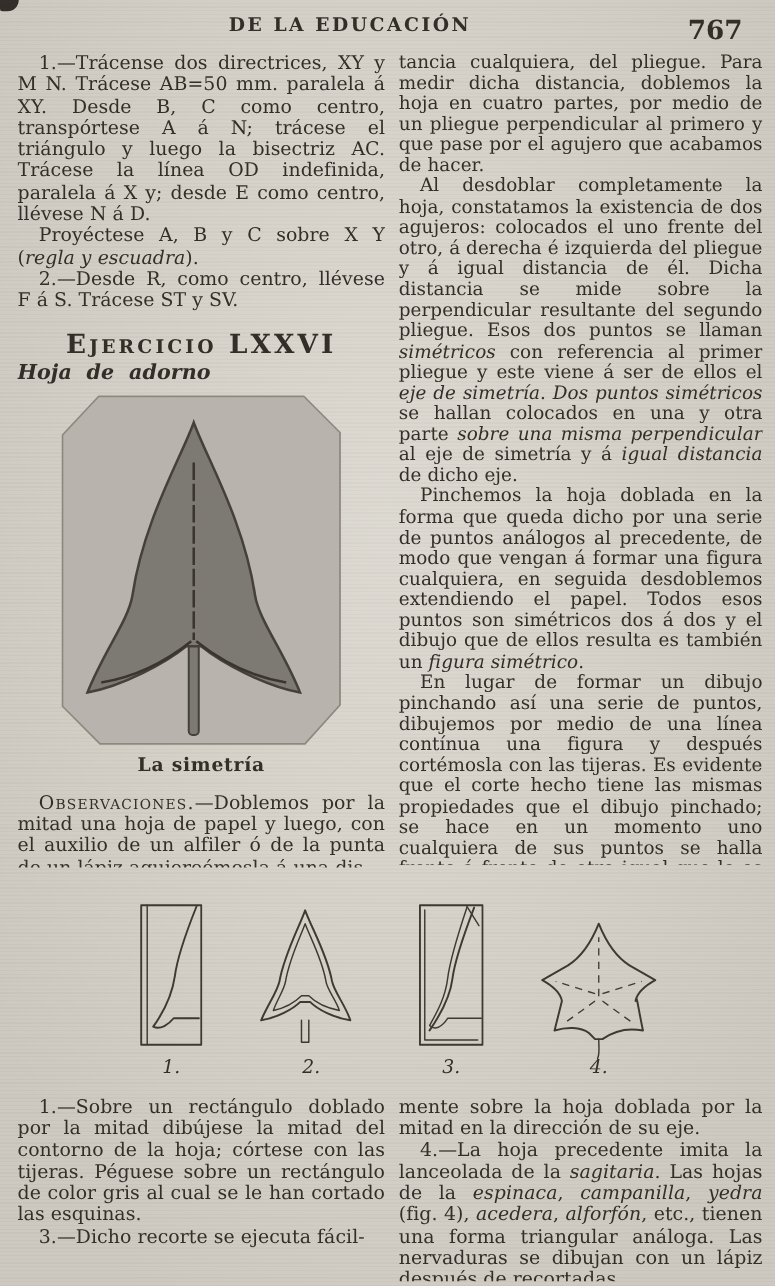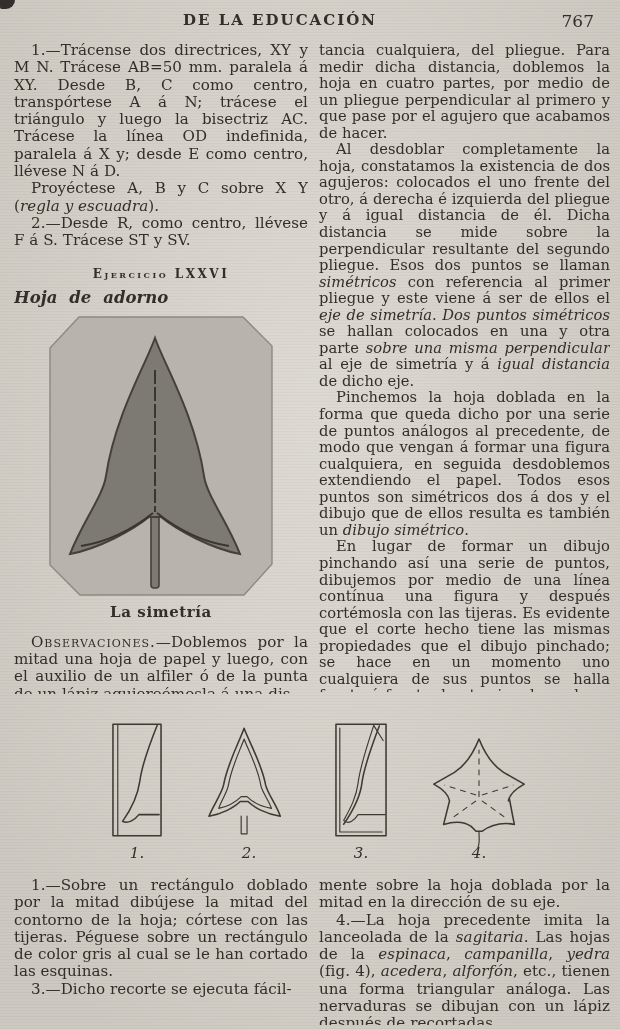--- a/index.html
+++ b/index.html
@@ -10,30 +10,30 @@
       radial-gradient(ellipse at 50% 40%, rgba(255,255,255,.14), rgba(0,0,0,.05) 85%),
       repeating-linear-gradient(0deg, rgba(0,0,0,.022) 0 1px, rgba(255,255,255,.02) 1px 3px),
       #d7d3ca;
     font-family:"DejaVu Serif","Liberation Serif",serif;
     color:#332e27;
     overflow:hidden;
   }
   .corner-smudge{position:absolute;top:0;left:0;width:15px;height:9px;background:#17140f;border-radius:0 0 10px 2px;opacity:.85;}
   .header{position:absolute;top:11px;left:0;width:620px;height:22px;}
   .running-title{position:absolute;left:0;width:560px;text-align:center;font-weight:bold;font-size:15px;letter-spacing:2px;}
-  .page-number{position:absolute;right:26px;top:0;font-size:17px;}
+  .page-number{position:absolute;right:26px;top:0;font-size:21px;font-weight:bold;}
   .col{position:absolute;font-size:15.1px;line-height:17.3px;text-align:justify;letter-spacing:.05px;}
   .col-tl{left:14px;top:42px;width:294px;height:652px;overflow:hidden;}
   .col-tr{left:319px;top:42px;width:291px;height:650px;overflow:hidden;font-size:14.7px;line-height:16.55px;}
   .col-bl{left:14px;top:877px;width:294px;height:148px;overflow:hidden;}
   .col-br{left:319px;top:877px;width:291px;height:148px;overflow:hidden;}
   .para{margin:0;}
   .indent{text-indent:17px;}
   .sc{font-variant:small-caps;letter-spacing:1px;}
-  .ex-heading{margin:16px 0 6px 0;text-align:center;font-weight:bold;font-variant:small-caps;font-size:12px;letter-spacing:2.5px;font-style:normal;}
+  .ex-heading{margin:16px 0 6px 0;text-align:center;font-weight:bold;font-variant:small-caps;font-size:21px;letter-spacing:2.5px;font-style:normal;}
   .ex-subtitle{margin:2px 0 10px 0;text-align:left;font-weight:bold;font-style:italic;font-size:16.5px;word-spacing:6px;}
   .illustration{width:224px;margin:2px auto 4px auto;}
   .caption{text-align:center;font-size:15px;font-weight:bold;letter-spacing:.6px;margin:2px 0 12px 0;}
   .exec-heading{position:absolute;top:696px;left:0;width:620px;text-align:center;font-weight:bold;font-style:italic;font-size:16px;word-spacing:4px;}
   .fig{position:absolute;}
   .fig svg{display:block;}
   .fig-label{position:absolute;top:844px;text-align:center;font-style:italic;font-size:15px;}
   .stroke{fill:none;stroke:#3e3a32;stroke-width:1.6;stroke-linejoin:round;stroke-linecap:round;}
   .stroke-thin{fill:none;stroke:#3e3a32;stroke-width:1.2;stroke-linejoin:round;stroke-linecap:round;}
 </style>
@@ -67,21 +67,21 @@
       </svg>
     </div>
     <div class="caption">La simetría</div>
 
     <p class="para indent"><span class="sc">Observaciones.</span>—Doblemos por la mitad una hoja de papel y luego, con el auxilio de un alfiler ó de la punta de un lápiz agujereémosla á una dis-</p>
   </div>
 
   <div class="col col-tr">
     <p class="para">tancia cualquiera, del pliegue. Para medir dicha distancia, doblemos la hoja en cuatro partes, por medio de un pliegue perpendicular al primero y que pase por el agujero que acabamos de hacer.</p>
     <p class="para indent">Al desdoblar completamente la hoja, constatamos la existencia de dos agujeros: colocados el uno frente del otro, á derecha é izquierda del pliegue y á igual distancia de él. Dicha distancia se mide sobre la perpendicular resultante del segundo pliegue. Esos dos puntos se llaman <i>simétricos</i> con referencia al primer pliegue y este viene á ser de ellos el <i>eje de simetría</i>. <i>Dos puntos simétricos</i> se hallan colocados en una y otra parte <i>sobre una misma perpendicular</i> al eje de simetría y á <i>igual distancia</i> de dicho eje.</p>
-    <p class="para indent">Pinchemos la hoja doblada en la forma que queda dicho por una serie de puntos análogos al precedente, de modo que vengan á formar una figura cualquiera, en seguida desdoblemos extendiendo el papel. Todos esos puntos son simétricos dos á dos y el dibujo que de ellos resulta es también un <i>dibujo simétrico</i>.</p>
+    <p class="para indent">Pinchemos la hoja doblada en la forma que queda dicho por una serie de puntos análogos al precedente, de modo que vengan á formar una figura cualquiera, en seguida desdoblemos extendiendo el papel. Todos esos puntos son simétricos dos á dos y el dibujo que de ellos resulta es también un <i>figura simétrico</i>.</p>
     <p class="para indent">En lugar de formar un dibujo pinchando así una serie de puntos, dibujemos por medio de una línea contínua una figura y después cortémosla con las tijeras. Es evidente que el corte hecho tiene las mismas propiedades que el dibujo pinchado; se hace en un momento uno cualquiera de sus puntos se halla frente á frente de otro igual que le es simétrico.</p>
 
   </div>
 
 
   <div class="fig" style="left:112px;top:722px;">
     <svg width="50" height="116" viewBox="0 0 52 118">
       <rect class="stroke" x="1" y="1" width="50" height="116"></rect>
       <line class="stroke-thin" x1="6" y1="1" x2="6" y2="117"></line>
       <path class="stroke" d="M47,2 C39,22 31,44 29,60 C27,74 21,88 11,102 C17,105 24,100 28,95 L49,95"></path>

